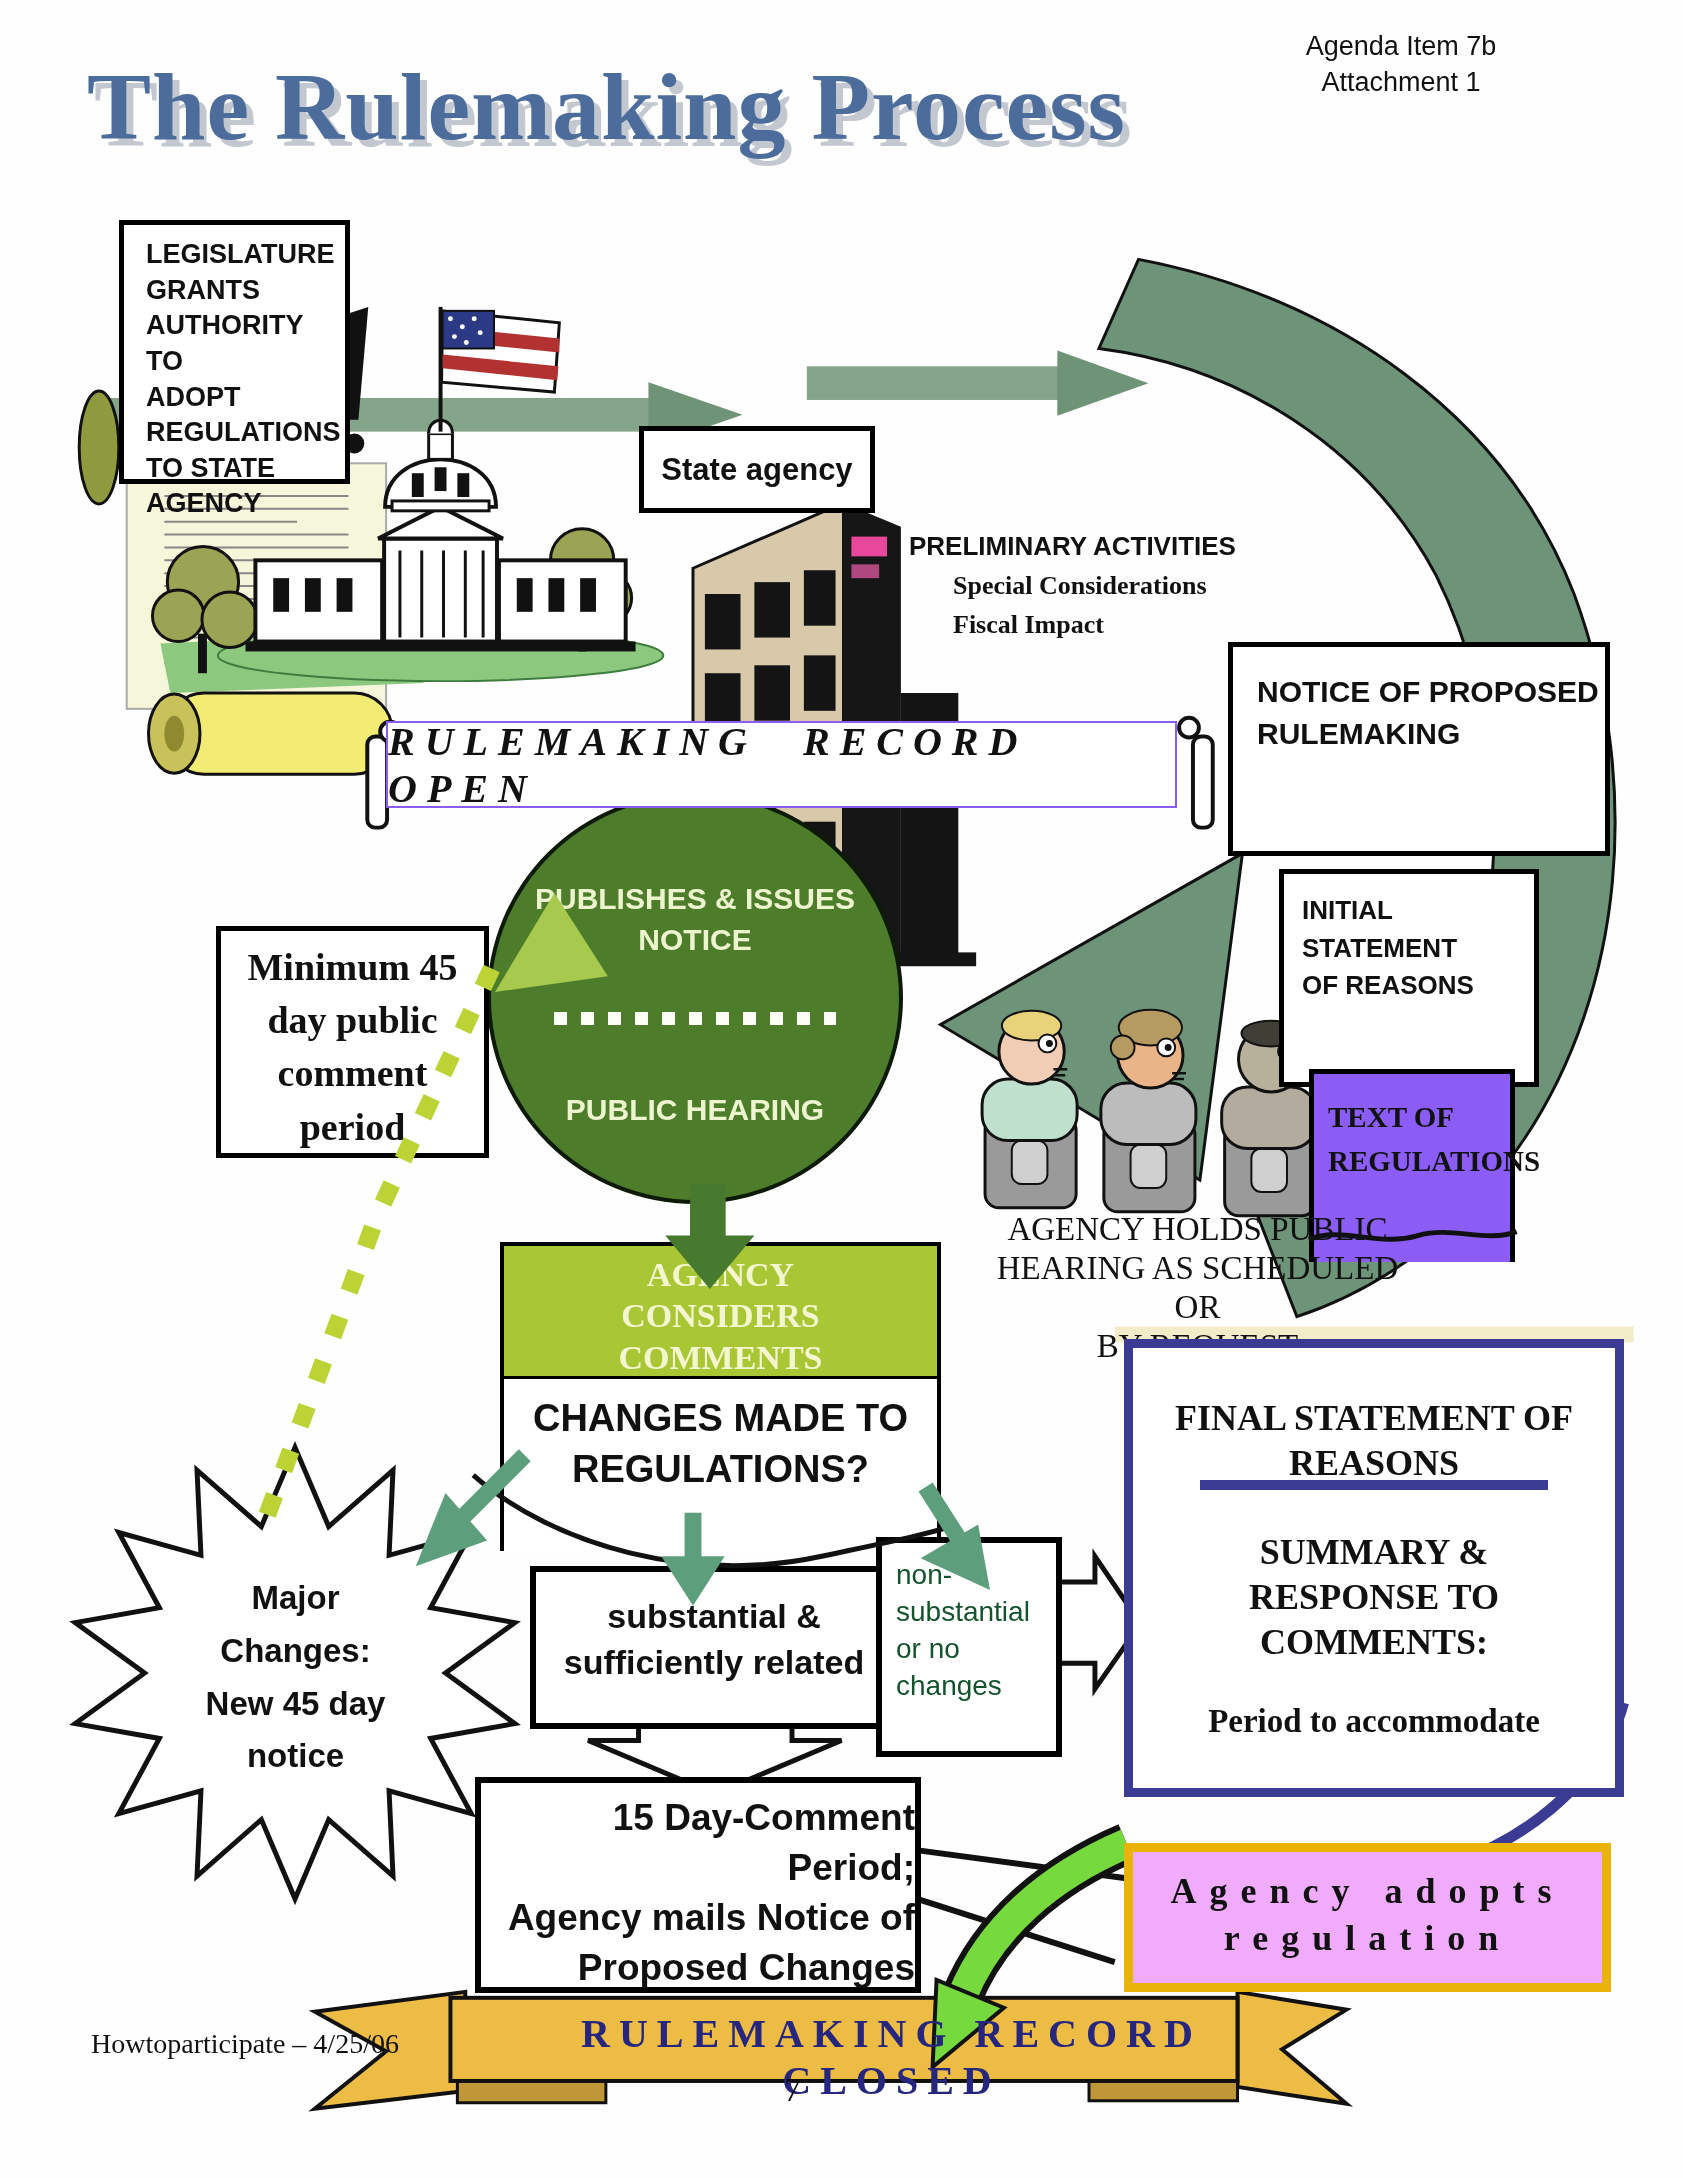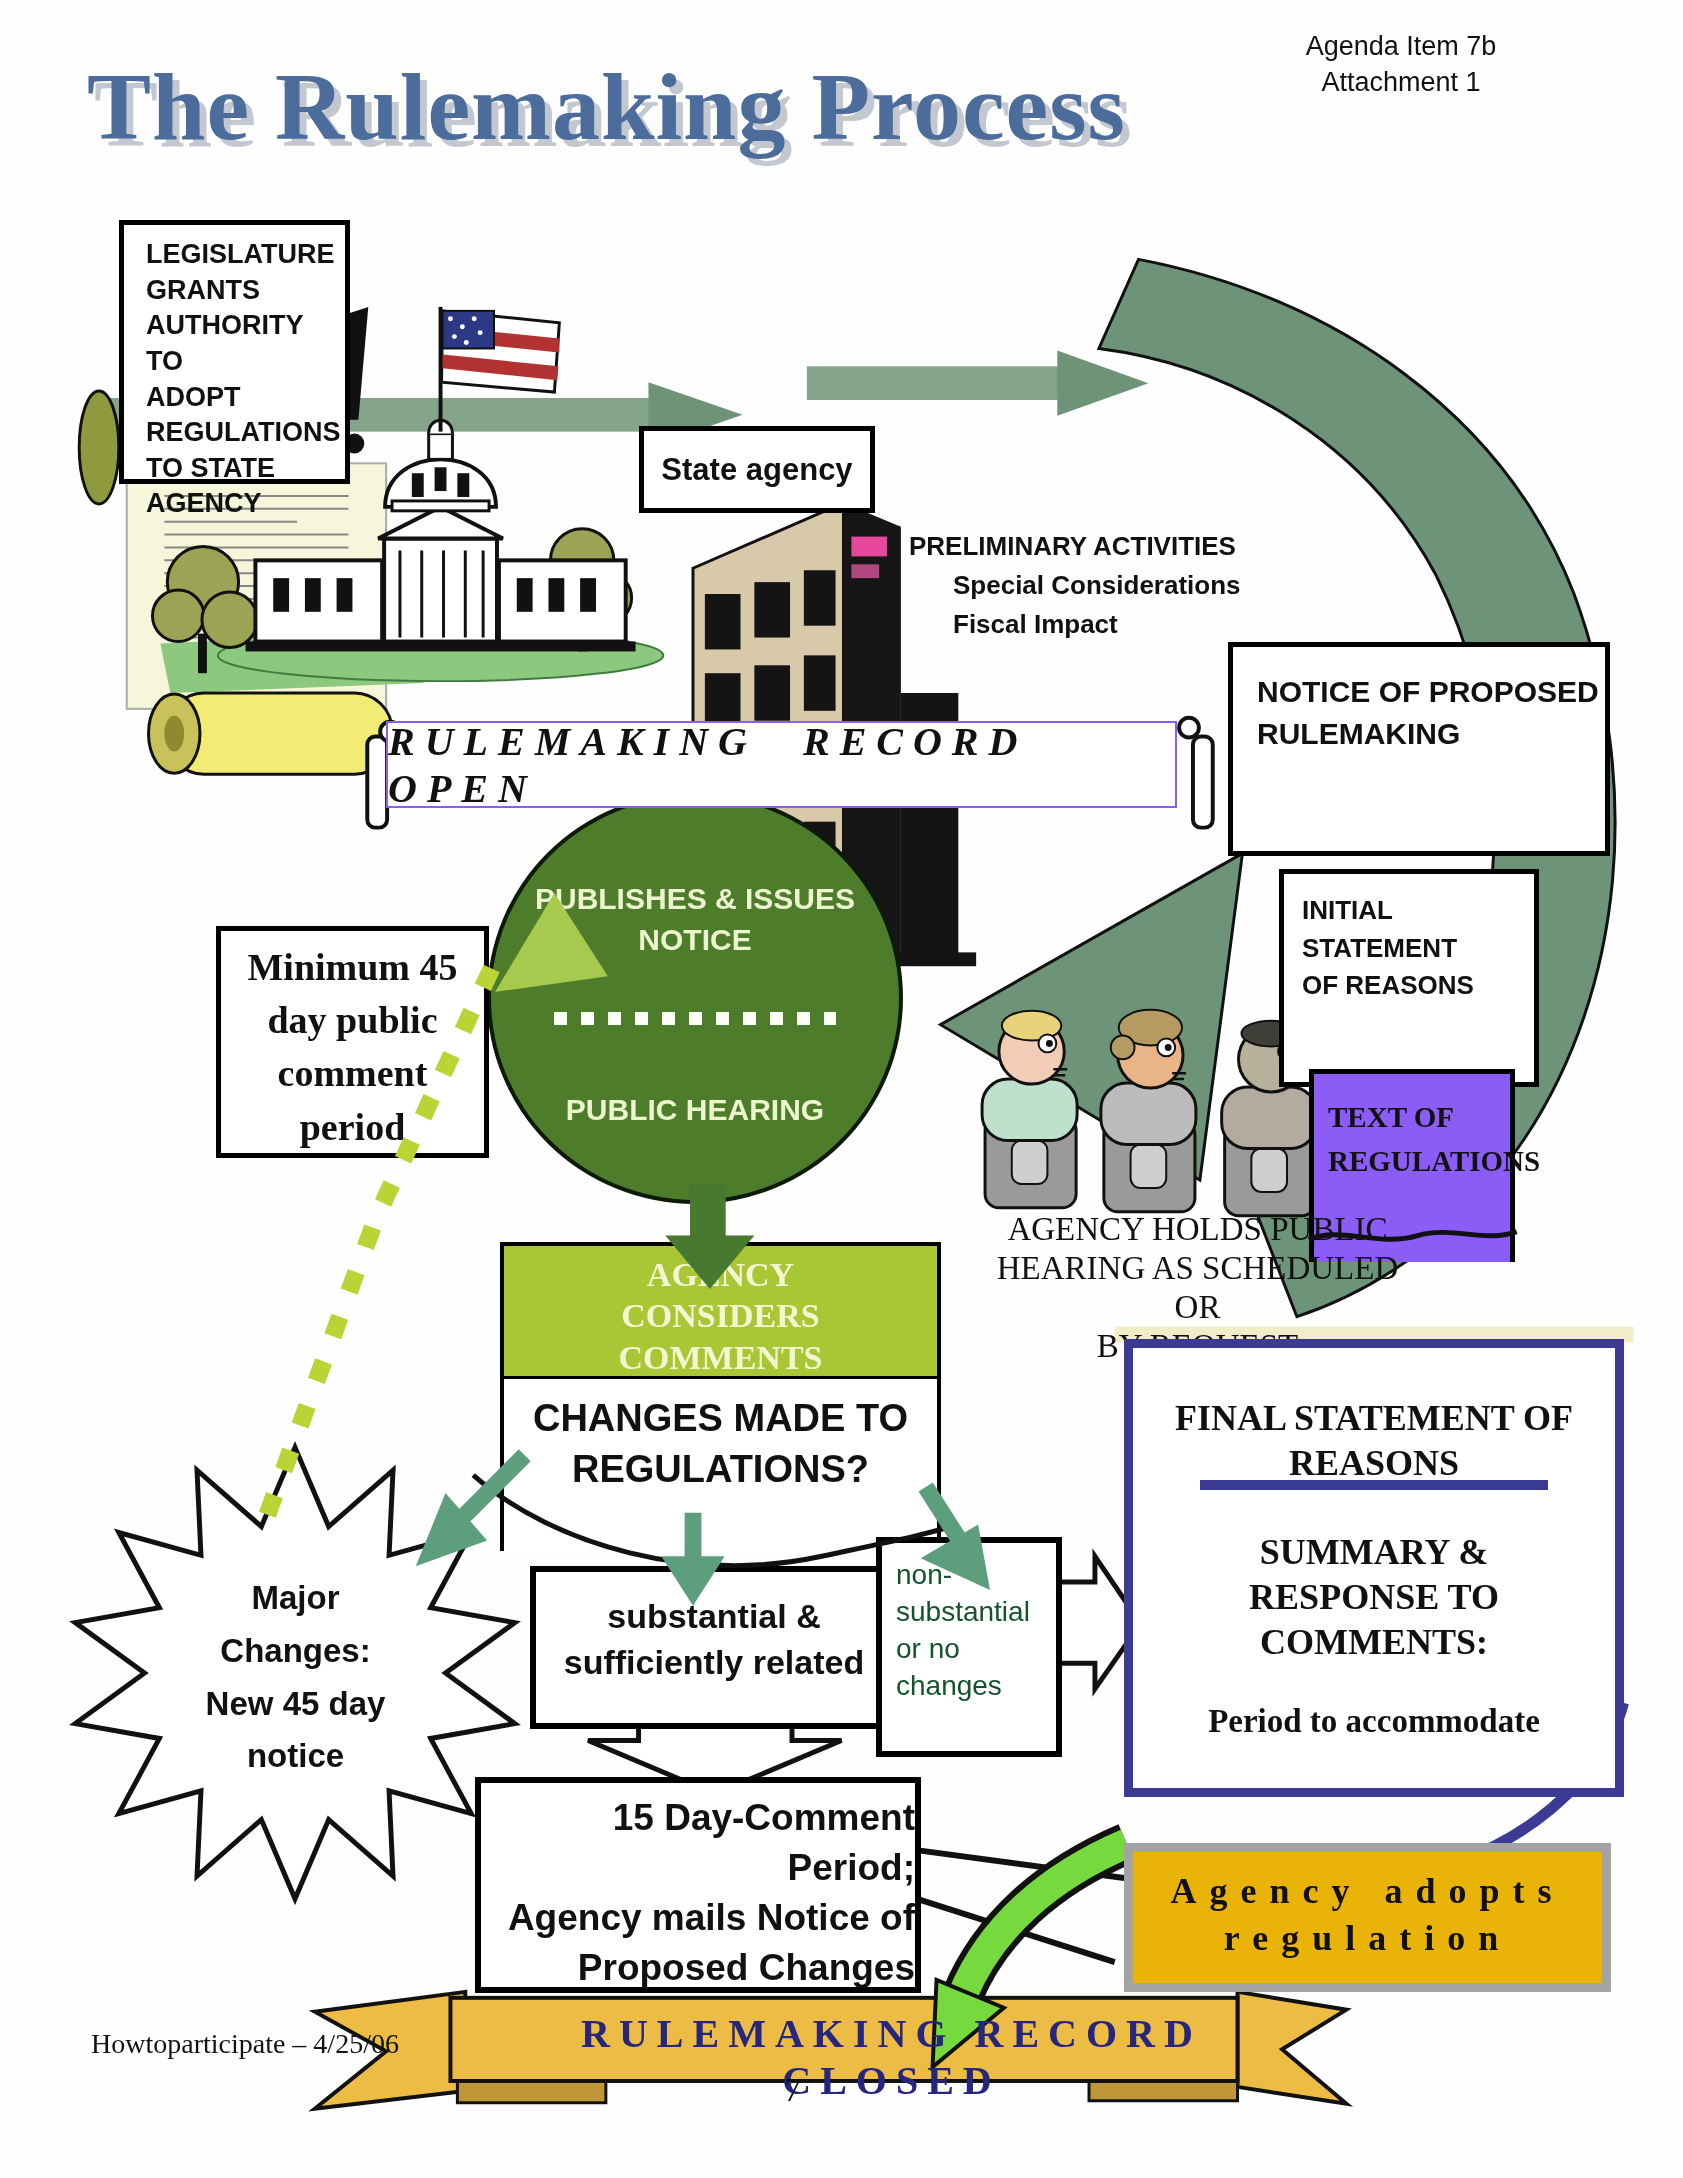--- a/index.html
+++ b/index.html
@@ -15,21 +15,21 @@
   #agenda{left:1297px;top:28px;width:208px;text-align:center;font-size:27px;color:#111;
     line-height:1.35;z-index:2;}
 
   #legislature-box{left:119px;top:220px;width:199px;height:230px;background:#fff;
     border:5px solid #000;padding:12px 0 12px 22px;font-weight:bold;font-size:27px;
     line-height:1.32;color:#111;}
   #state-agency-box{left:639px;top:426px;width:210px;height:61px;background:#fff;
     border:5px solid #000;padding:8px;display:flex;align-items:center;justify-content:center;
     font-weight:bold;font-size:31px;color:#111;}
   #preliminary{left:909px;top:527px;width:386px;font-weight:bold;font-size:26px;color:#111;line-height:1.5;}
-  #preliminary .ind{padding-left:44px;}
+  #preliminary .ind{padding-left:44px;font-family:Liberation Serif, serif;}
 
   #notice-box{left:1228px;top:642px;width:348px;height:180px;background:#fff;border:5px solid #000;
     padding:24px 0 0 24px;font-weight:bold;font-size:30px;line-height:1.4;color:#111;}
   #initial-box{left:1279px;top:869px;width:232px;height:190px;background:#fff;border:5px solid #000;
     padding:18px 0 0 18px;font-weight:bold;font-size:26px;line-height:1.45;color:#111;}
   #textreg-box{left:1309px;top:1069px;width:182px;height:166px;background:#8b5cf6;
     border:5px solid #000;border-bottom:none;padding:22px 0 0 14px;
     font-family:"Liberation Serif",serif;font-weight:bold;font-size:29px;line-height:1.5;color:#111;}
 
   #record-open-banner{left:386px;top:721px;width:787px;height:83px;background:#fff;
@@ -73,22 +73,22 @@
     border:9px solid #3b3b94;text-align:center;color:#111;font-family:"Liberation Serif",serif;}
   #final-box .title{margin-top:48px;font-weight:bold;font-size:36px;line-height:1.25;}
   #final-box .bar{width:348px;height:10px;background:#3b3b94;margin:-6px auto 0 auto;}
   #final-box .summary{margin-top:40px;font-weight:bold;font-size:36px;line-height:1.25;}
   #final-box .note{margin-top:38px;font-weight:bold;font-size:33px;}
 
   #day15-box{left:475px;top:1777px;width:434px;height:194px;background:#fff;border:6px solid #000;
     text-align:right;font-family:Liberation Sans, sans-serif;font-weight:bold;font-size:37px;
     line-height:1.35;color:#111;padding-top:10px;}
 
-  #adopts-box{left:1124px;top:1843px;width:469px;height:115px;background:#eab308;
-    border:9px solid #a3a3a3;text-align:center;font-family:"Liberation Serif",serif;
+  #adopts-box{left:1124px;top:1843px;width:469px;height:115px;background:#f0abfc;
+    border:9px solid #eab308;text-align:center;font-family:"Liberation Serif",serif;
     font-weight:bold;font-size:36px;letter-spacing:13px;line-height:1.3;color:#111;padding-top:16px;}
 
   #closed-banner-label{left:450px;top:2010px;width:787px;text-align:center;
     font-family:"Liberation Serif",serif;font-weight:bold;font-size:40px;letter-spacing:9px;
     color:#26267e;z-index:2;margin-left:48px;}
   #page-number{left:738px;top:2071px;width:109px;text-align:center;
     font-family:"Liberation Serif",serif;font-size:34px;color:#111;z-index:2;}
   #footer-note{left:91px;top:2028px;font-family:"Liberation Serif",serif;font-size:28px;
     color:#111;z-index:2;}
 </style>

